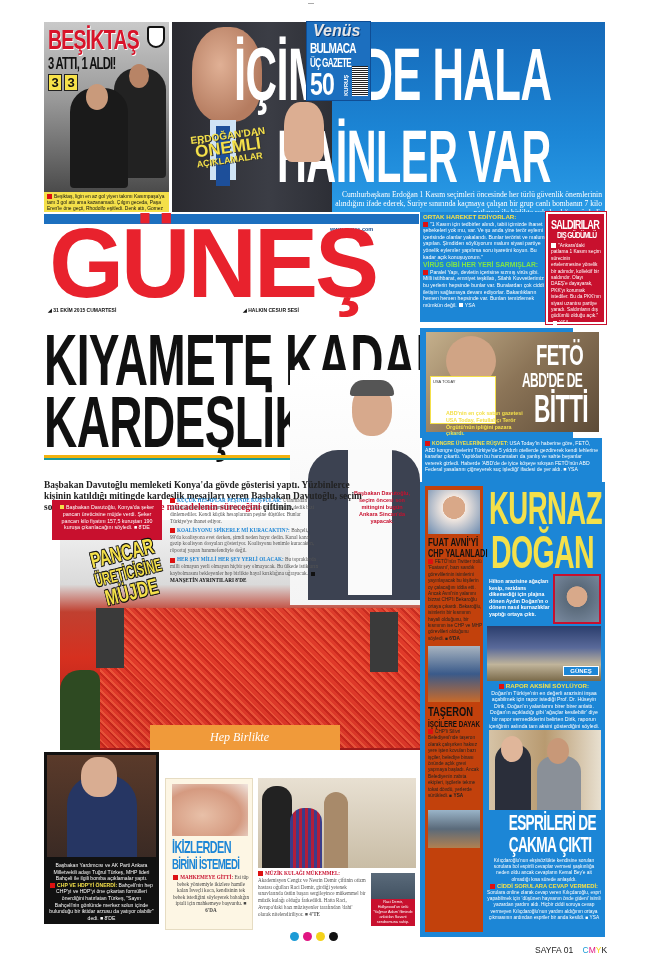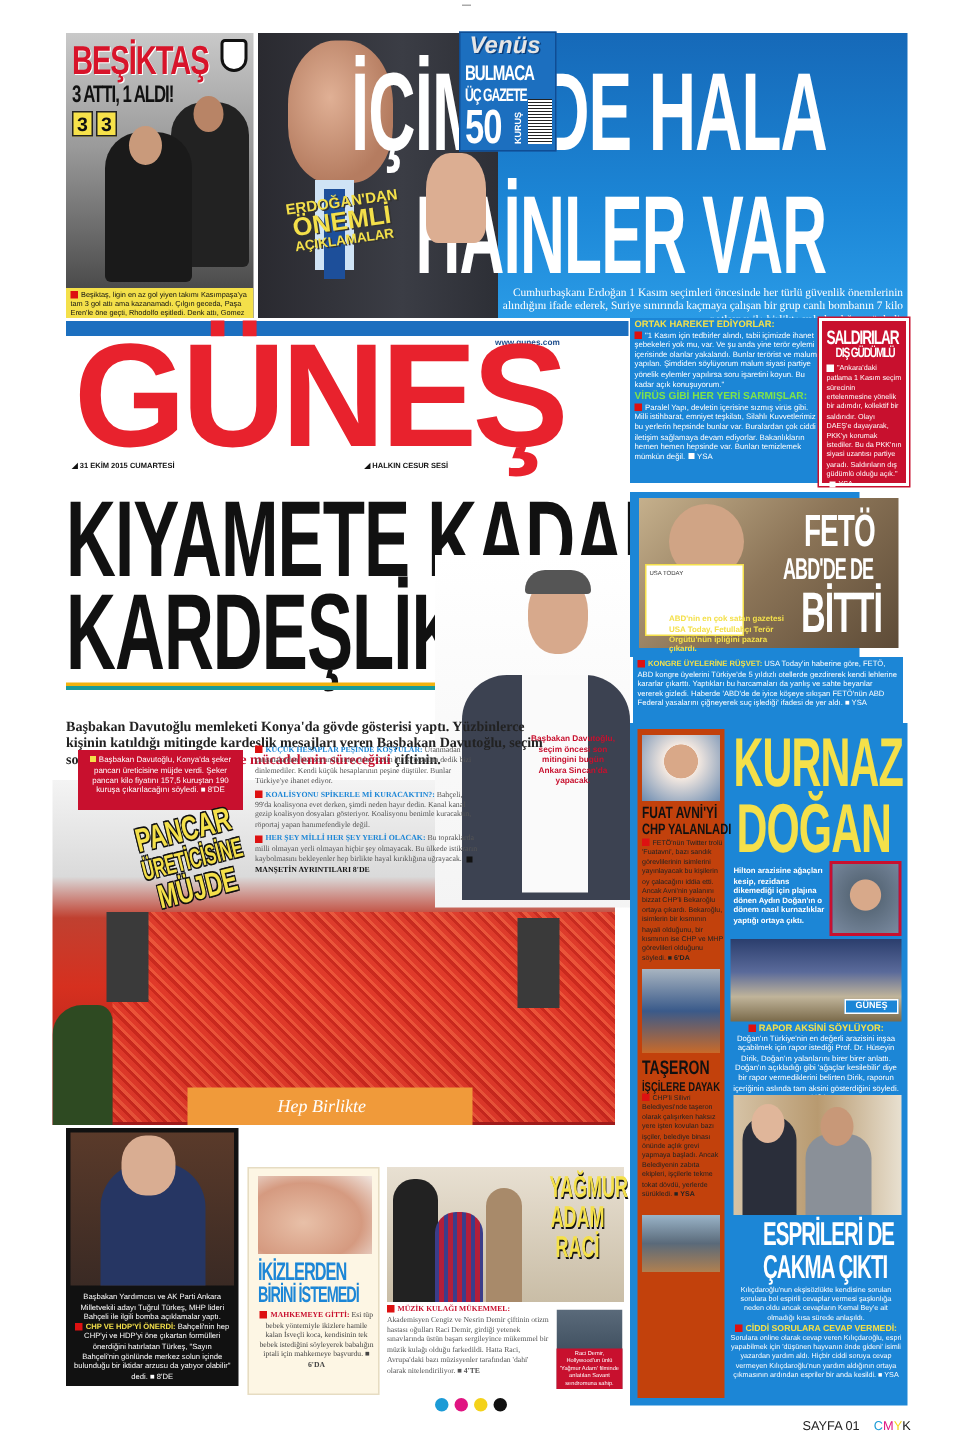--- a/index.html
+++ b/index.html
@@ -76,21 +76,21 @@
 #davut .hair{left:60px;top:10px;width:44px;height:16px;background:#555;border-radius:20px 20px 4px 4px}
 #davut .cap{left:62px;top:120px;width:60px;color:#c8102e;font-size:5.5px;font-weight:bold;line-height:7px;text-align:center}
 #secime{left:325px;top:388px;width:42px;height:42px;border-radius:50%;background:#fff;border:1px solid #eee}
 #secime .in{left:9px;top:12px;width:22px;height:16px;background:#d8142a;border-radius:3px}
 #secime .t{left:3px;top:2px;font-size:4.8px;color:#d8142a;font-weight:bold;transform:rotate(-20deg)}
 
 #lead{left:44px;top:480px;width:330px;font-size:9.4px;line-height:11px;font-weight:bold;color:#222}
 #lead .red{color:#c8102e}
 
 
-#pancar{left:35px;top:520px;width:375px;height:230px;background:linear-gradient(180deg,#f4f4f4 0%,#dadada 28%,#c04030 40%,#d6301f 60%,#a01b1b 100%);overflow:hidden}
+#pancar{left:60px;top:520px;width:375px;height:230px;background:linear-gradient(180deg,#f4f4f4 0%,#dadada 28%,#c04030 40%,#d6301f 60%,#a01b1b 100%);overflow:hidden}
 #pancar .crowd{left:40px;top:88px;width:335px;height:140px;background:repeating-linear-gradient(45deg,#e23b2b 0 3px,#c9281d 3px 5px,#f05a3d 5px 7px);opacity:.85}
 #pancar .spk1{left:36px;top:88px;width:28px;height:60px;background:#3a3a3a}
 #pancar .spk2{left:310px;top:92px;width:28px;height:60px;background:#3a3a3a}
 #pancar .stage{left:90px;top:205px;width:190px;height:25px;background:#f09a3a}
 #pancar .stage span{color:#fff;font-style:italic;font-size:12px;position:absolute;left:60px;top:5px;font-family:"Liberation Serif",serif}
 #pancar .trees{left:0;top:150px;width:40px;height:80px;background:#2e4a22;border-radius:20px 10px 0 0}
 #pbox{left:52px;top:500px;width:110px;height:40px;background:#c8102e;color:#fff;font-size:5.3px;line-height:6.8px;text-align:center;padding:4px 3px}
 #pbox .y{display:inline-block;width:4px;height:4px;background:#f4e04a;margin-right:2px}
 #ptitle{left:72px;top:542px;color:#f4e04a;font-weight:bold;text-align:center;width:110px;text-shadow:1px 1px 0 #111,-1px -1px 0 #111,1px -1px 0 #111,-1px 1px 0 #111;transform:rotate(-14deg)}
 #ptitle .a{font-size:22px;display:block;transform:scaleX(.7);line-height:22px}
@@ -359,25 +359,20 @@
   <div class="abs cond t2">BİRİNİ İSTEMEDİ</div>
   <div class="abs body serif"><span class="sq"></span><span class="h">MAHKEMEYE GİTTİ:</span> <span>Esi tüp bebek yöntemiyle ikizlere hamile kalan İsveçli koca, kendisinin tek bebek istediğini söyleyerek babalığın iptali için mahkemeye başvurdu.</span> ■ <b>6'DA</b></div>
 </div>
 
 <div class="abs" id="yagmur">
   <div class="abs photo">
     <div class="abs p1"></div>
     <div class="abs p2"></div>
     <div class="abs p3"></div>
   </div>
-  <div class="abs t">
-    <span>YAĞMUR</span>
-    <span>ADAM</span>
-    <span>RACİ</span>
-  </div>
   <div class="abs body serif"><span class="sq"></span><span class="h">MÜZİK KULAĞI MÜKEMMEL:</span> <span>Akademisyen Cengiz ve Nesrin Demir çiftinin otizm hastası oğulları Raci Demir, girdiği yetenek sınavlarında üstün başarı sergileyince mükemmel bir müzik kulağı olduğu farkedildi. Hatta Raci, Avrupa'daki bazı müzisyenler tarafından 'dahi' olarak nitelendiriliyor.</span> ■ <b>4'TE</b></div>
   <div class="abs inset">
       <div class="c">Raci Demir, Hollywood'un ünlü 'Yağmur Adam' filminde anlatılan Savant sendromuna sahip.</div>
     </div>
 </div>
 
 <div class="abs" id="cmyk">
   <span style="background:#1c9bd6"></span>
   <span style="background:#e01582"></span>
   <span style="background:#f4d21a"></span>

